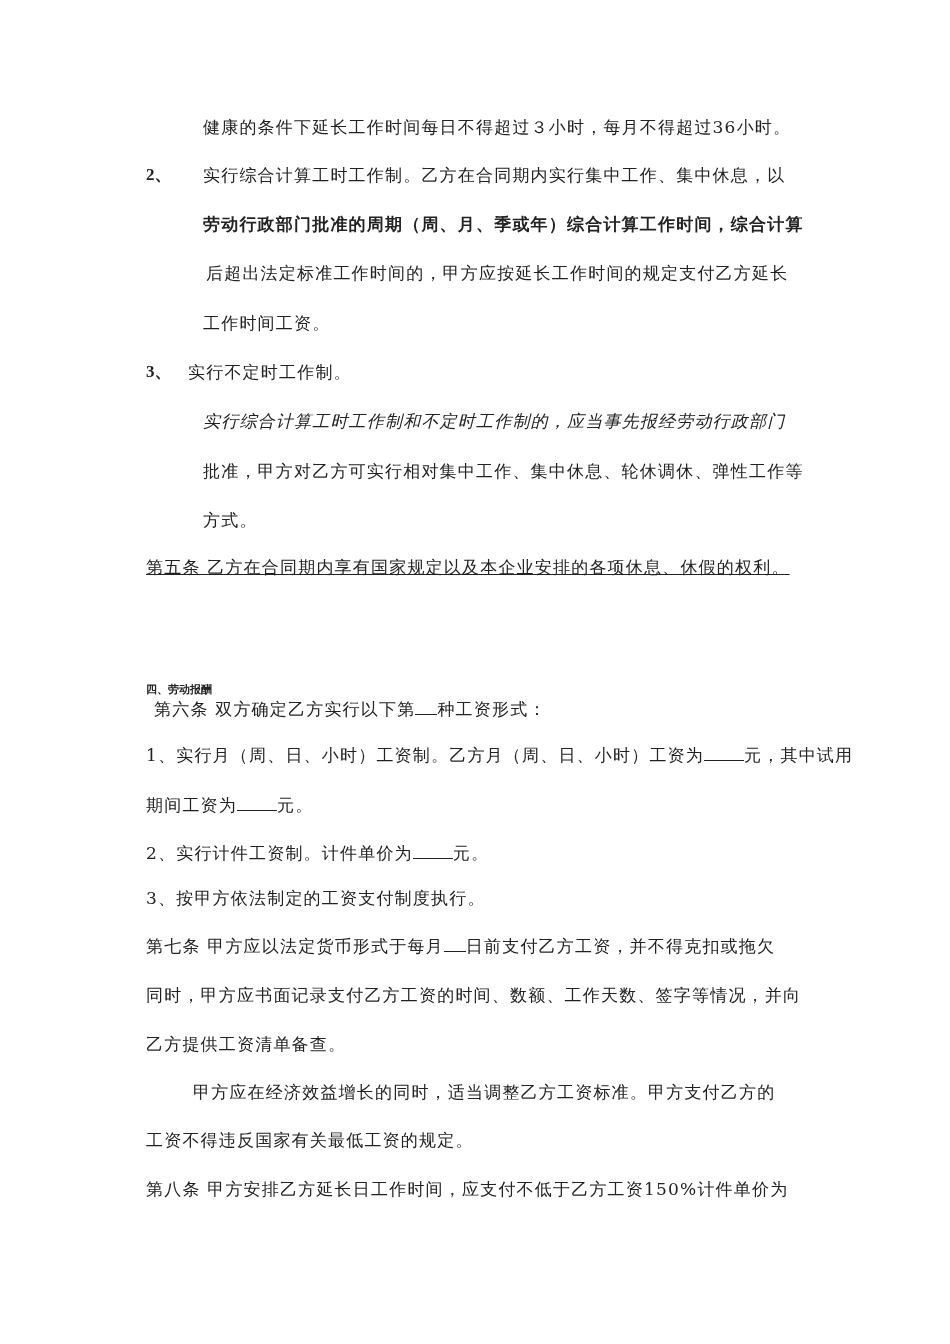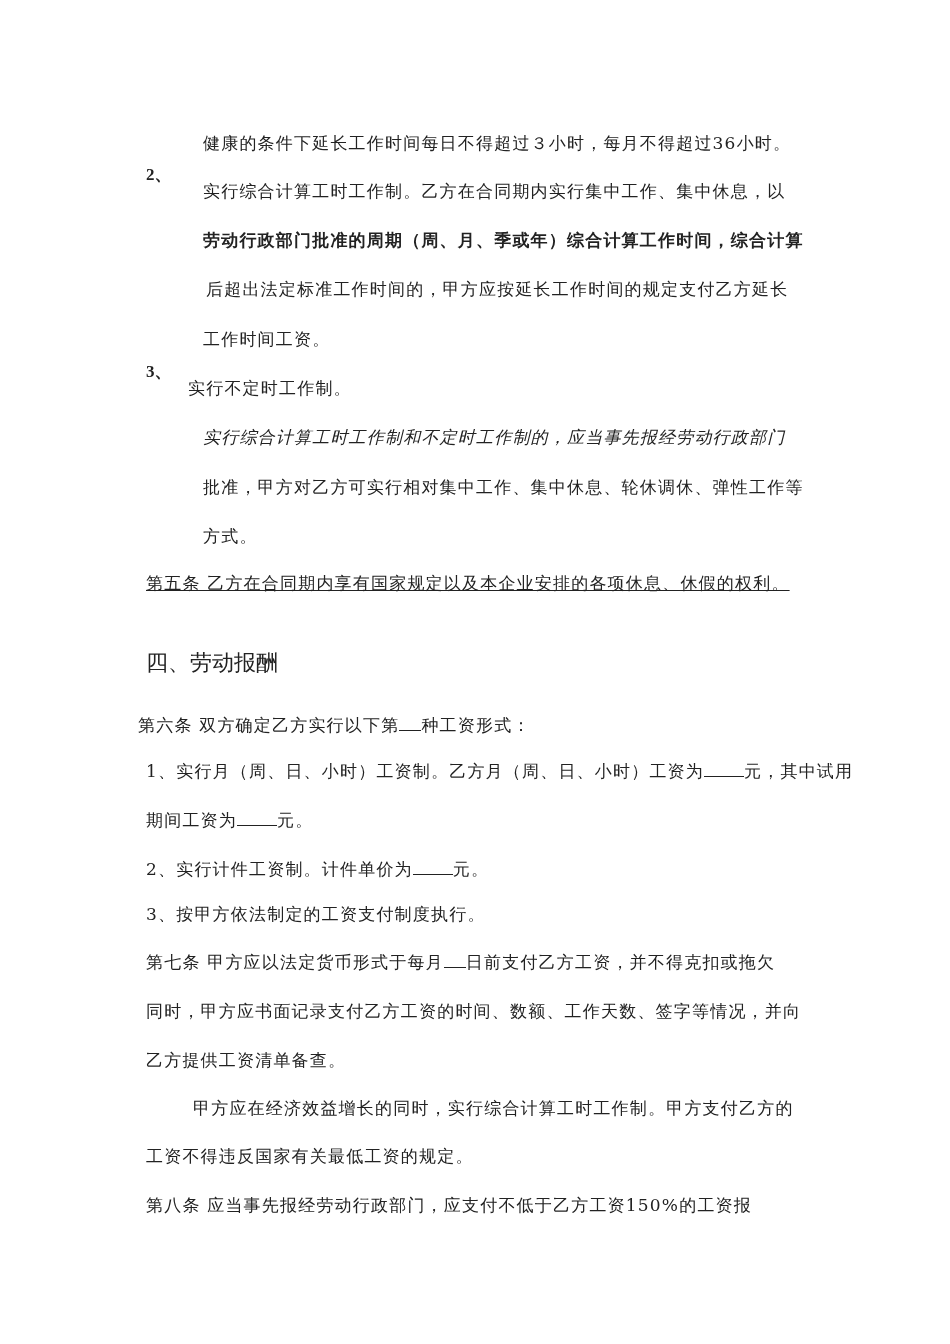--- a/index.html
+++ b/index.html
@@ -1,20 +1,20 @@
 <!DOCTYPE html>
 <html><head>
 <meta charset="utf-8">
 <style>
   html, body { margin: 0; padding: 0; background: #ffffff; }
   body { width: 950px; height: 1344px; position: relative; overflow: hidden;
          font-family: "DejaVu Serif", "Liberation Serif", serif; color: #222; }
-  .line { position: absolute; font-size: 17px; line-height: 24px; white-space: nowrap; letter-spacing: 1.2px; margin-top: 16px; }
+  .line { position: absolute; font-size: 17px; line-height: 24px; white-space: nowrap; letter-spacing: 1.2px; }
   .num { position: absolute; font-size: 17px; line-height: 24px; font-weight: bold; font-family: "Liberation Serif", serif; }
-  .heading { position: absolute; font-size: 22px; line-height: 24px; font-weight: normal; font-family: "DejaVu Sans", sans-serif; }
+  .heading { position: absolute; font-size: 11px; line-height: 24px; font-weight: bold; font-family: "DejaVu Sans", sans-serif; margin-top: 27px; }
   .blank { display: inline-block; border-bottom: 1.5px solid #222; height: 16px; vertical-align: baseline; }
   .b2 { width: 22px; }
   .b4 { width: 40px; }
 </style>
 </head>
 <body>
 
 <div>
 
   <div class="line" style="left:203px; top:115px;">健康的条件下延长工作时间每日不得超过３小时，每月不得超过36小时。</div>
@@ -27,41 +27,41 @@
 
   <div class="num" style="left:146px; top:360px;">3、</div>
   <div class="line" style="left:188px; top:360px;">实行不定时工作制。</div>
   <div class="line" style="left:203px; top:409px;font-style:italic;">实行综合计算工时工作制和不定时工作制的，应当事先报经劳动行政部门</div>
   <div class="line" style="left:203px; top:459px;">批准，甲方对乙方可实行相对集中工作、集中休息、轮休调休、弹性工作等</div>
   <div class="line" style="left:203px; top:508px;">方式。</div>
   <div class="line" style="left:146px; top:555px;text-decoration:underline;">第五条 乙方在合同期内享有国家规定以及本企业安排的各项休息、休假的权利。</div>
 
   <div class="heading" style="left:146px; top:651px;">四、劳动报酬</div>
 
-  <div class="line" style="left:138px; top:697px;">
+  <div class="line" style="left:154px; top:697px;">
     <span>第六条 双方确定乙方实行以下第</span><span class="blank b2"></span><span>种工资形式：</span>
   </div>
 
   <div class="line" style="left:146px; top:743px;">
     <span>1、实行月（周、日、小时）工资制。乙方月（周、日、小时）工资为</span><span class="blank b4"></span><span>元，其中试用</span>
   </div>
-  <div class="line" style="left:146px; top:793px;font-family:Liberation Serif, serif;">
+  <div class="line" style="left:146px; top:793px;">
     <span>期间工资为</span><span class="blank b4"></span><span>元。</span>
   </div>
 
   <div class="line" style="left:146px; top:841px;text-align:right;">
     <span>2、实行计件工资制。计件单价为</span><span class="blank b4"></span><span>元。</span>
   </div>
 
   <div class="line" style="left:146px; top:886px;">3、按甲方依法制定的工资支付制度执行。</div>
 
   <div class="line" style="left:146px; top:934px;">
     <span>第七条 甲方应以法定货币形式于每月</span><span class="blank b2"></span><span>日前支付乙方工资，并不得克扣或拖欠</span>
   </div>
   <div class="line" style="left:146px; top:983px;">同时，甲方应书面记录支付乙方工资的时间、数额、工作天数、签字等情况，并向</div>
   <div class="line" style="left:146px; top:1032px;">乙方提供工资清单备查。</div>
 
-  <div class="line" style="left:193px; top:1080px;">甲方应在经济效益增长的同时，实行综合计算工时工作制。甲方支付乙方的</div>
+  <div class="line" style="left:193px; top:1080px;">甲方应在经济效益增长的同时，适当调整乙方工资标准。甲方支付乙方的</div>
   <div class="line" style="left:146px; top:1128px;">工资不得违反国家有关最低工资的规定。</div>
 
-  <div class="line" style="left:146px; top:1177px;">第八条 应当事先报经劳动行政部门，应支付不低于乙方工资150%的工资报</div>
+  <div class="line" style="left:146px; top:1177px;">第八条 甲方安排乙方延长日工作时间，应支付不低于乙方工资150%计件单价为</div>
 
 </div>
 
 </body></html>

